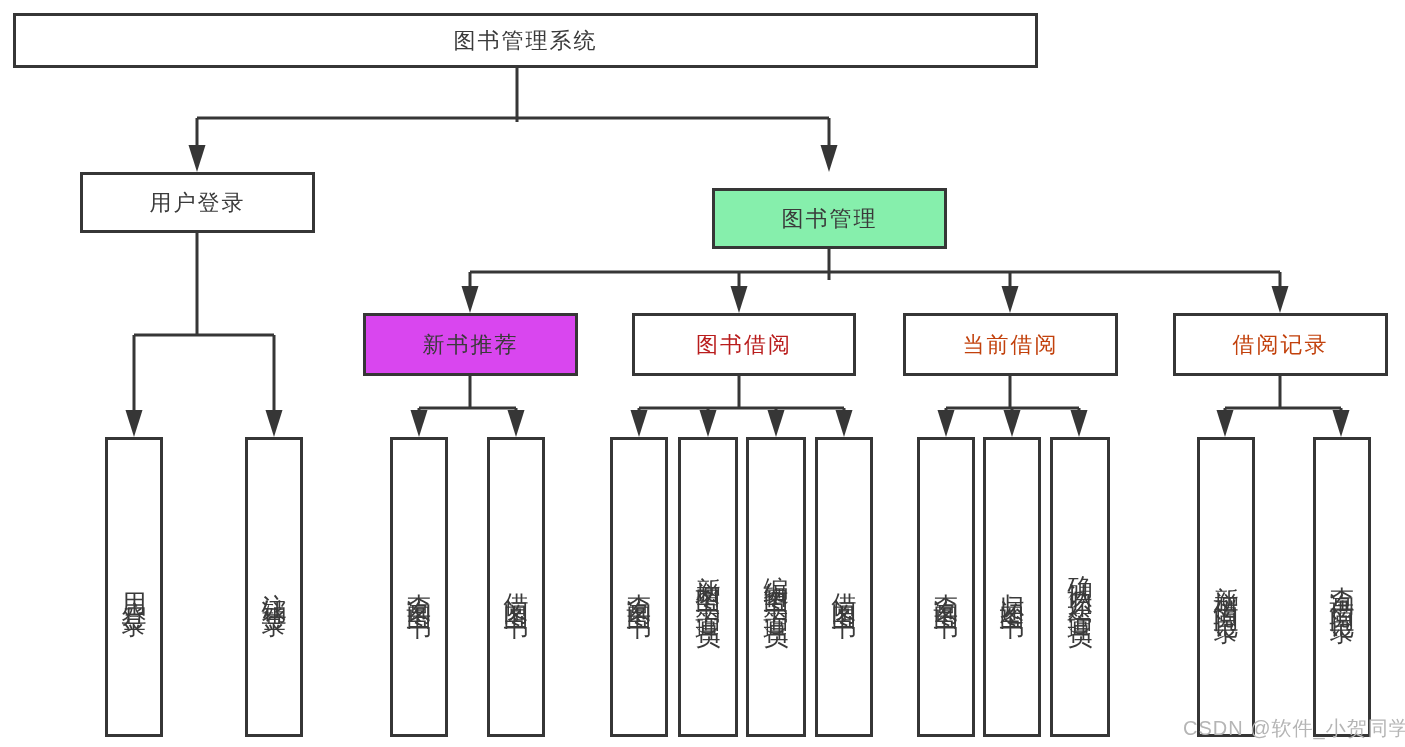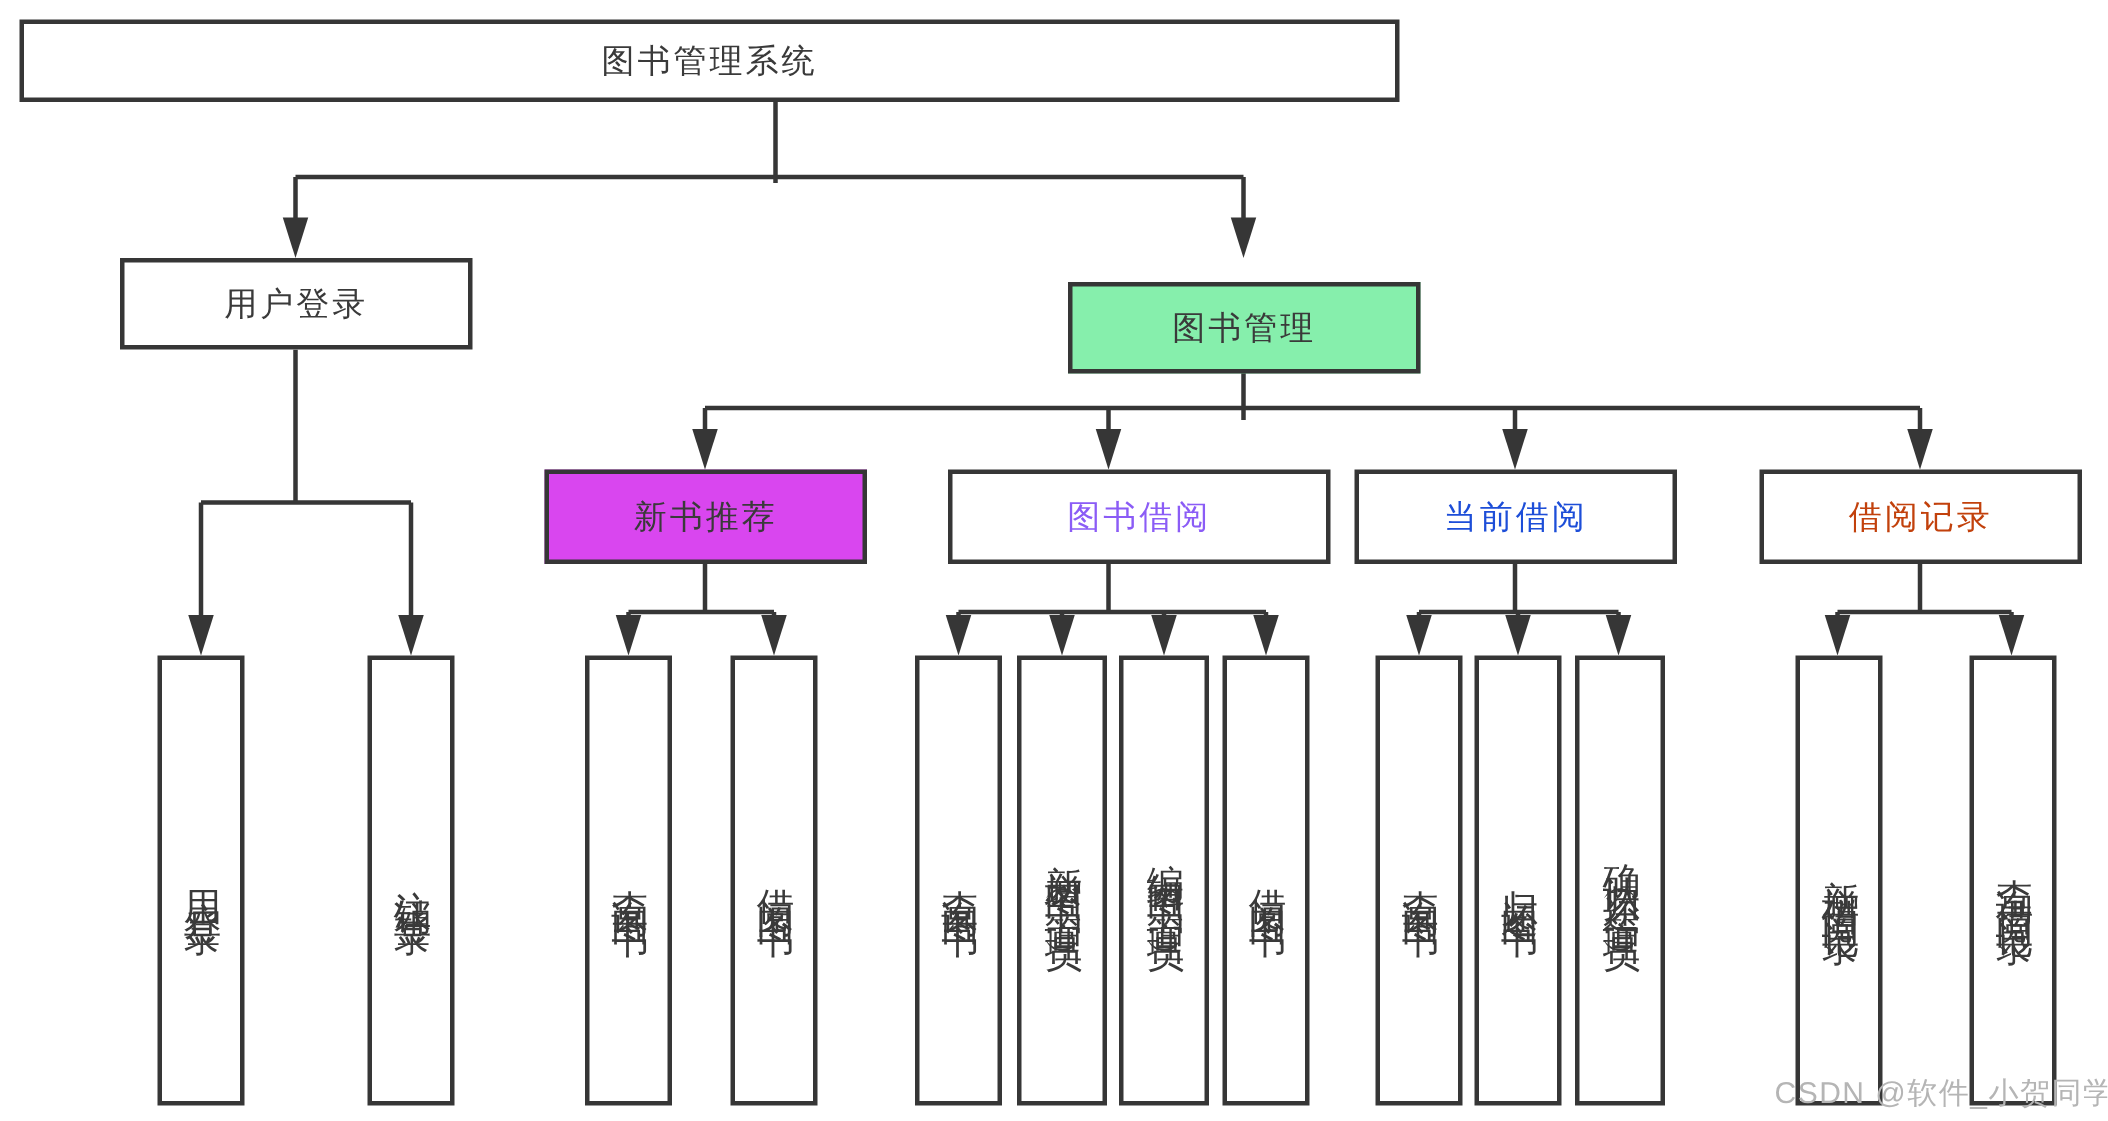--- a/index.html
+++ b/index.html
@@ -64,26 +64,26 @@
       <polygon points="699.5,410 716.5,410 708,437" fill="#363636"></polygon>
       <polygon points="767.5,410 784.5,410 776,437" fill="#363636"></polygon>
       <polygon points="835.5,410 852.5,410 844,437" fill="#363636"></polygon>
       <polygon points="937.5,410 954.5,410 946,437" fill="#363636"></polygon>
       <polygon points="1003.5,410 1020.5,410 1012,437" fill="#363636"></polygon>
       <polygon points="1070.5,410 1087.5,410 1079,437" fill="#363636"></polygon>
       <polygon points="1216.5,410 1233.5,410 1225,437" fill="#363636"></polygon>
       <polygon points="1332.5,410 1349.5,410 1341,437" fill="#363636"></polygon>
     </svg>
   <div id="nodes">
-      <div class="node h" style="left: 13px; top: 13px; width: 920px; height: 55px; color: rgb(58, 58, 58); border-color: rgb(54, 54, 54); background: rgb(255, 255, 255);">图书管理系统</div>
+      <div class="node h" style="left: 13px; top: 13px; width: 1025px; height: 55px; color: rgb(58, 58, 58); border-color: rgb(54, 54, 54); background: rgb(255, 255, 255);">图书管理系统</div>
       <div class="node h" style="left: 80px; top: 172px; width: 235px; height: 61px; color: rgb(58, 58, 58); border-color: rgb(54, 54, 54); background: rgb(255, 255, 255);">用户登录</div>
       <div class="node h" style="left: 712px; top: 172px; width: 235px; height: 61px; color: rgb(58, 58, 58); border-color: rgb(54, 54, 54); background: #86efac; margin-top: 16px;">图书管理</div>
       <div class="node h" style="left: 363px; top: 313px; width: 215px; height: 63px; color: rgb(58, 58, 58); border-color: rgb(54, 54, 54); background: #d946ef;">新书推荐</div>
-      <div class="node h" style="left: 632px; top: 313px; width: 255px; height: 63px; color: #8b5cf6; border-color: rgb(54, 54, 54); background: rgb(255, 255, 255);">图书借阅</div>
-      <div class="node h" style="left: 903px; top: 313px; width: 215px; height: 63px; color: #1d4ed8; border-color: rgb(54, 54, 54); background: rgb(255, 255, 255); font-family: Liberation Serif, serif;">当前借阅</div>
+      <div class="node h" style="left: 632px; top: 313px; width: 224px; height: 63px; color: #b91c1c; border-color: rgb(54, 54, 54); background: rgb(255, 255, 255);">图书借阅</div>
+      <div class="node h" style="left: 903px; top: 313px; width: 215px; height: 63px; color: #c2410c; border-color: rgb(54, 54, 54); background: rgb(255, 255, 255); font-family: Liberation Serif, serif;">当前借阅</div>
       <div class="node h" style="left: 1173px; top: 313px; width: 215px; height: 63px; color: #c2410c; border-color: rgb(54, 54, 54); background: rgb(255, 255, 255);">借阅记录</div>
       <div class="node v" style="left: 105px; top: 437px; width: 58px; height: 300px; color: rgb(58, 58, 58); border-color: rgb(54, 54, 54); background: rgb(255, 255, 255);">用户登录</div>
       <div class="node v" style="left: 245px; top: 437px; width: 58px; height: 300px; color: rgb(58, 58, 58); border-color: rgb(54, 54, 54); background: rgb(255, 255, 255);">注销登录</div>
       <div class="node v" style="left: 390px; top: 437px; width: 58px; height: 300px; color: rgb(58, 58, 58); border-color: rgb(54, 54, 54); background: rgb(255, 255, 255);">查询图书</div>
       <div class="node v" style="left: 487px; top: 437px; width: 58px; height: 300px; color: rgb(58, 58, 58); border-color: rgb(54, 54, 54); background: rgb(255, 255, 255);">借阅图书</div>
       <div class="node v" style="left: 610px; top: 437px; width: 58px; height: 300px; color: rgb(58, 58, 58); border-color: rgb(54, 54, 54); background: rgb(255, 255, 255);">查询图书</div>
       <div class="node v" style="left: 678px; top: 437px; width: 60px; height: 300px; color: rgb(58, 58, 58); border-color: rgb(54, 54, 54); background: rgb(255, 255, 255);">新增图书（管理员）</div>
       <div class="node v" style="left: 746px; top: 437px; width: 60px; height: 300px; color: rgb(58, 58, 58); border-color: rgb(54, 54, 54); background: rgb(255, 255, 255);">编辑图书（管理员）</div>
       <div class="node v" style="left: 815px; top: 437px; width: 58px; height: 300px; color: rgb(58, 58, 58); border-color: rgb(54, 54, 54); background: rgb(255, 255, 255);">借阅图书</div>
       <div class="node v" style="left: 917px; top: 437px; width: 58px; height: 300px; color: rgb(58, 58, 58); border-color: rgb(54, 54, 54); background: rgb(255, 255, 255);">查询图书</div>

